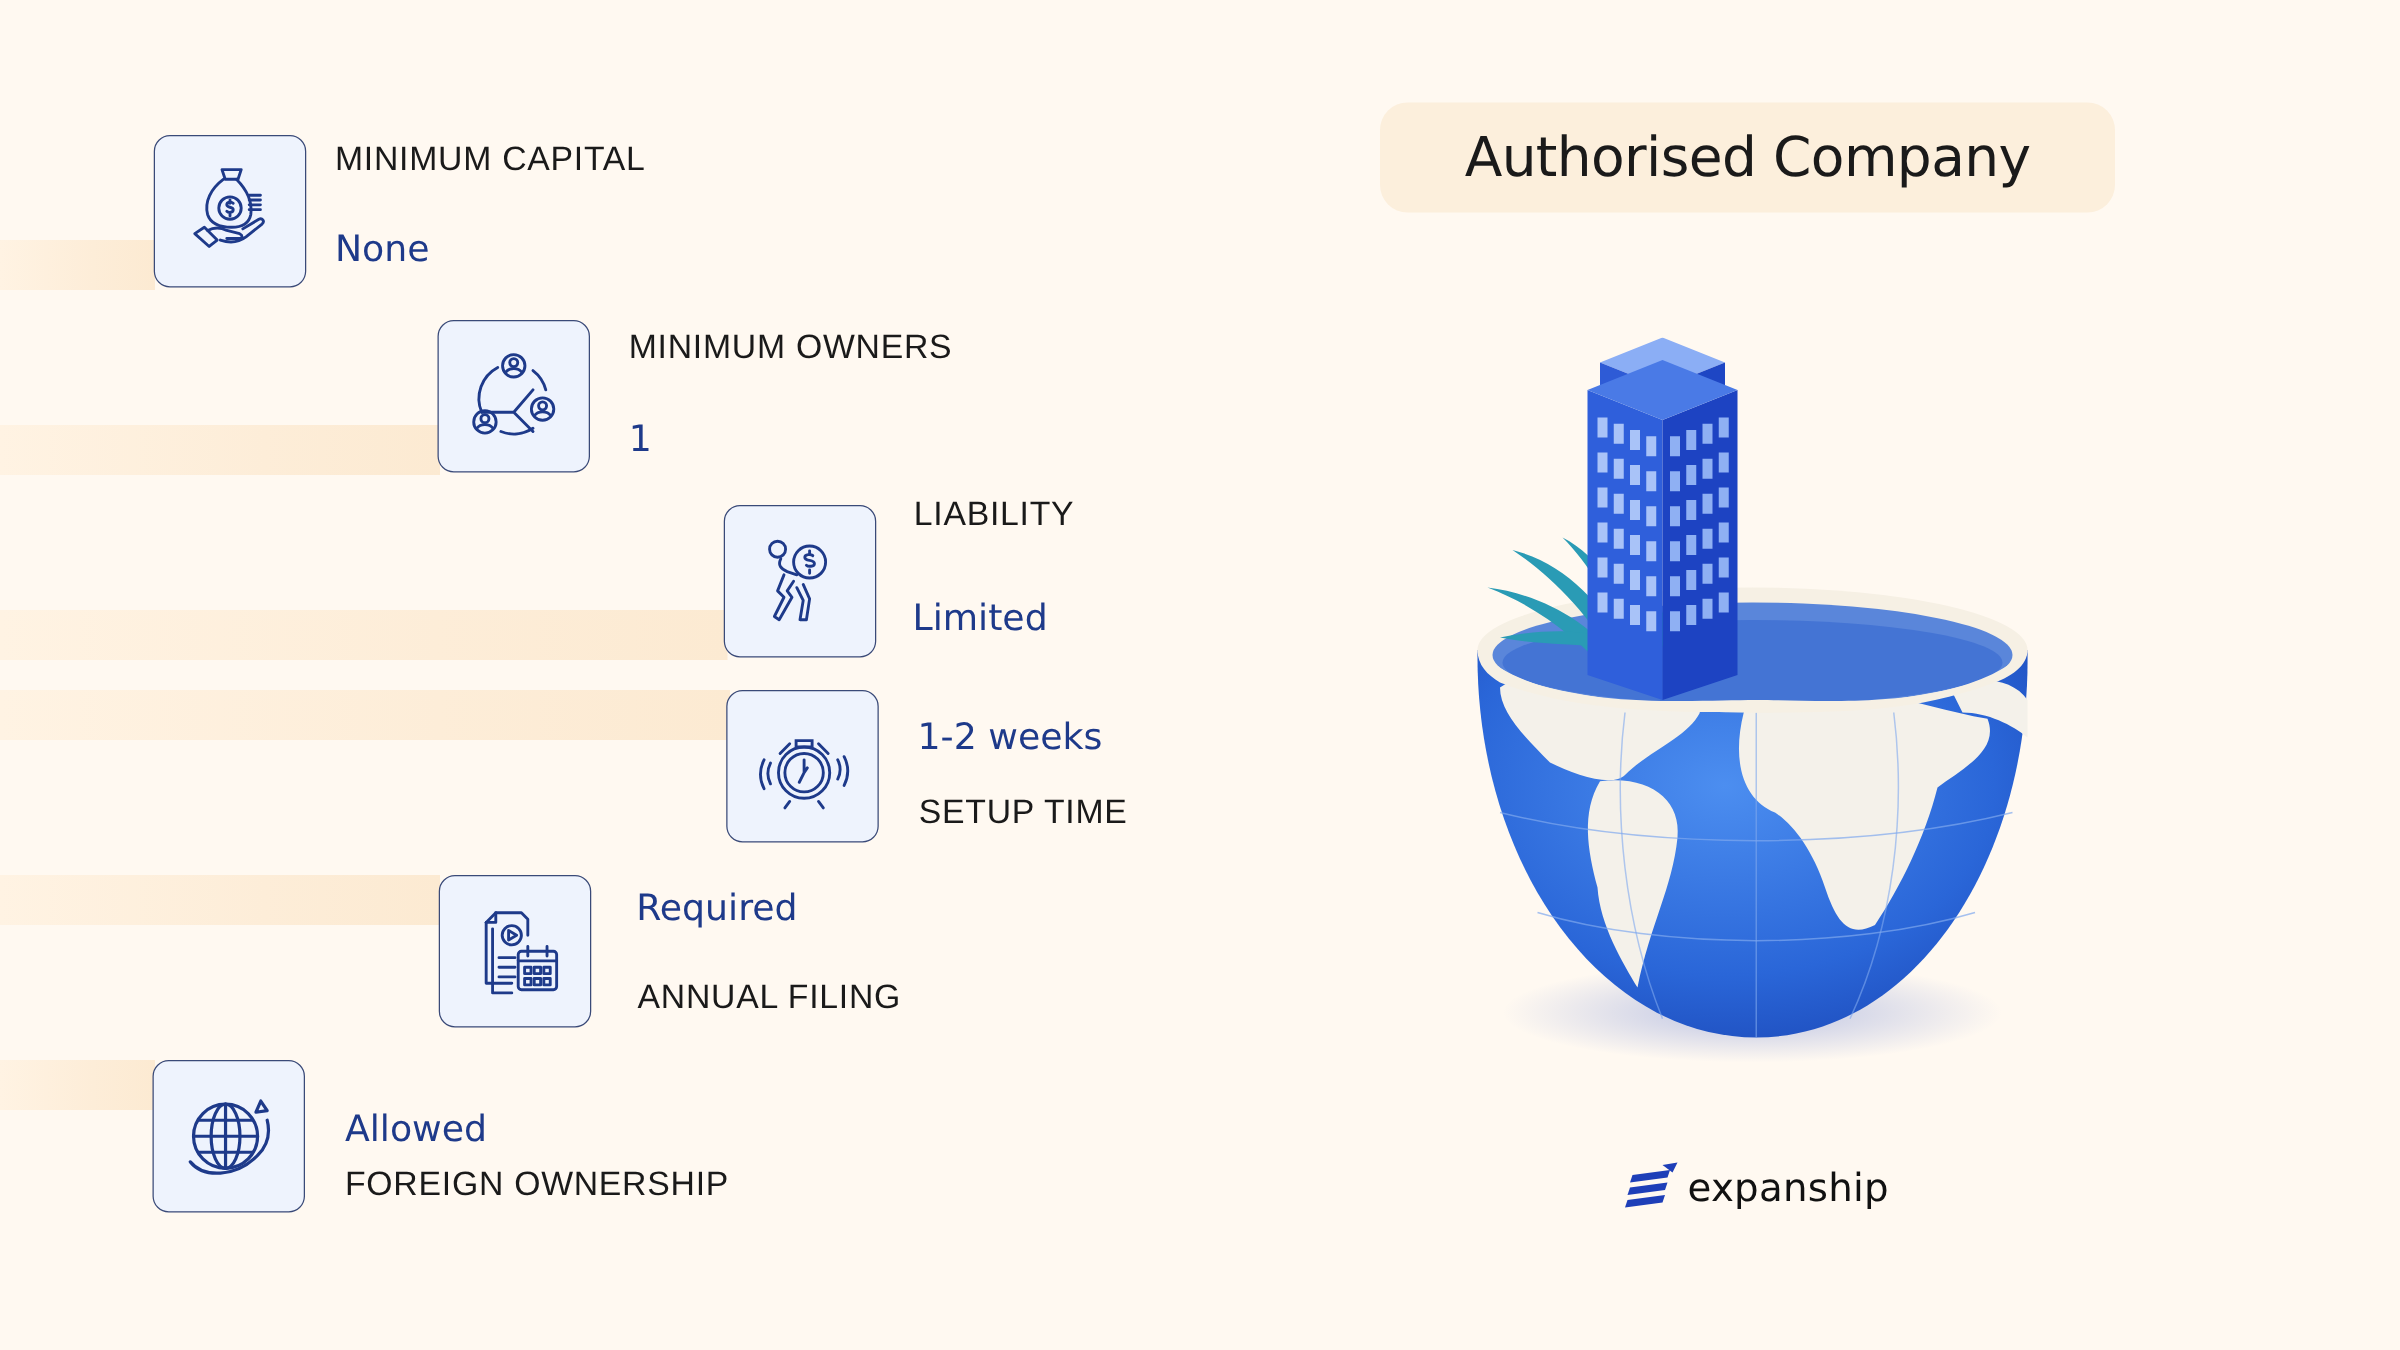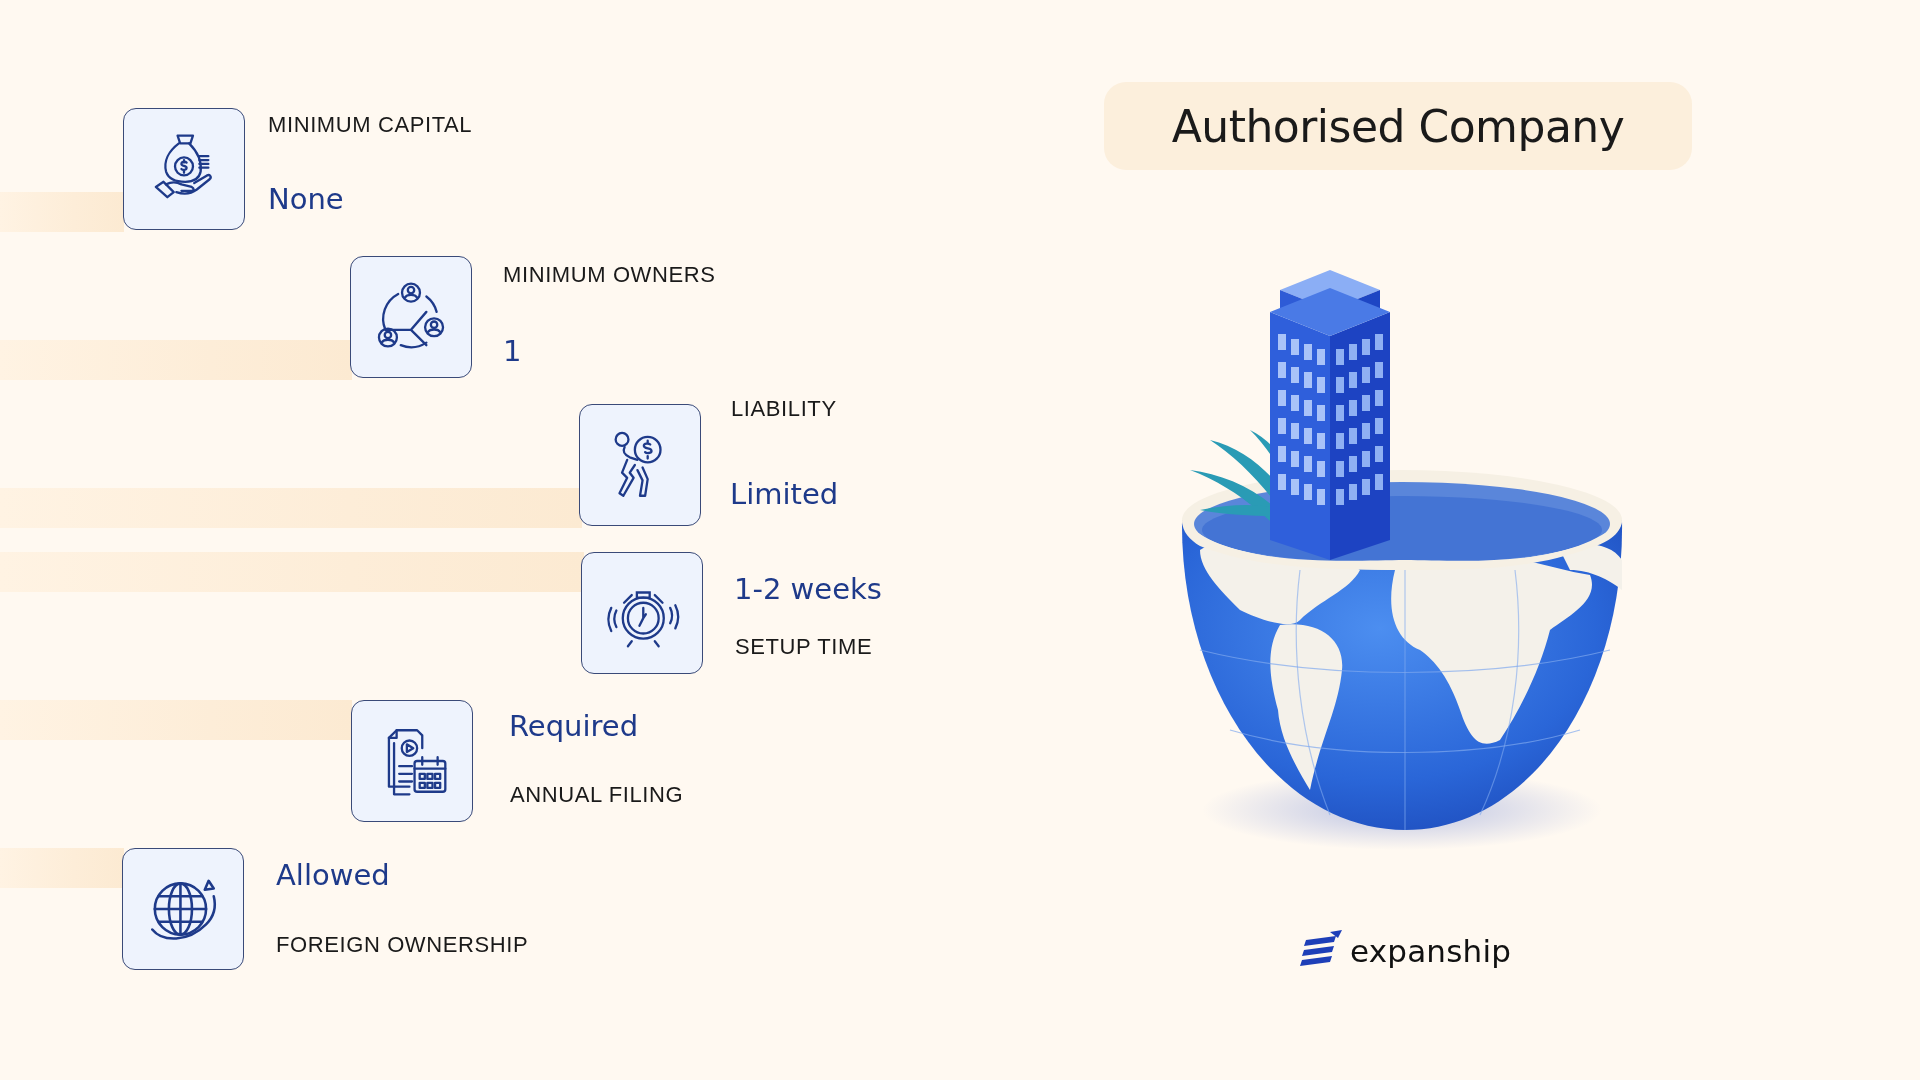--- a/index.html
+++ b/index.html
@@ -17,21 +17,21 @@
     background: #EEF3FD;
     border: 1.5px solid #3A4A78;
     border-radius: 13px;
     box-sizing: border-box;
     display: flex; align-items: center; justify-content: center;
   }
   .icon-box svg { width: 82px; height: 82px; }
   .label {
     position: absolute; color: #1A1A1A;
     font-family: "Liberation Sans", sans-serif;
-    font-size: 22px; letter-spacing: 0.6px; white-space: nowrap;
+    font-size: 27px; letter-spacing: 0.6px; white-space: nowrap;
   }
   .value {
     position: absolute; color: #1E3A8A;
     font-family: "DejaVu Sans", sans-serif;
     font-size: 29px; white-space: nowrap;
   }
   .title-pill {
     position: absolute; left: 1104px; top: 82px; width: 588px; height: 88px;
     background: #FCEFDC; border-radius: 22px;
     display: flex; align-items: center; justify-content: center;
@@ -139,21 +139,21 @@
 
 <div class="icon-box" style="left:122px; top:848px;">
   <svg viewBox="0 0 64 64" fill="none" stroke="#1E3A8A" stroke-width="2" stroke-linecap="round" stroke-linejoin="round">
     <circle cx="30" cy="32" r="20"></circle>
     <ellipse cx="30" cy="32" rx="9" ry="20"></ellipse>
     <path d="M10 32h40M30 12v40M13 22h34M13 42h34"></path>
     <path d="M8 48c8 10 28 10 42-4 6-6 8-14 6-22"></path>
     <path d="M52 10l4 6-7 1z"></path>
   </svg>
 </div>
-<div class="value" style="left:276px; top:858px;text-align:right;">Allowed</div>
+<div class="value" style="left:276px; top:886px;text-align:right;">Allowed</div>
 <div class="label" style="left:276px; top:932px;">FOREIGN OWNERSHIP</div>
 
 <div class="title-pill">
   <span>Authorised Company</span>
 </div>
 
 <svg class="illustration" viewBox="0 0 470 600">
   <defs>
     <radialGradient id="bowlGrad" cx="45%" cy="35%" r="70%">
       <stop offset="0%" stop-color="#4C8EF0"></stop>

